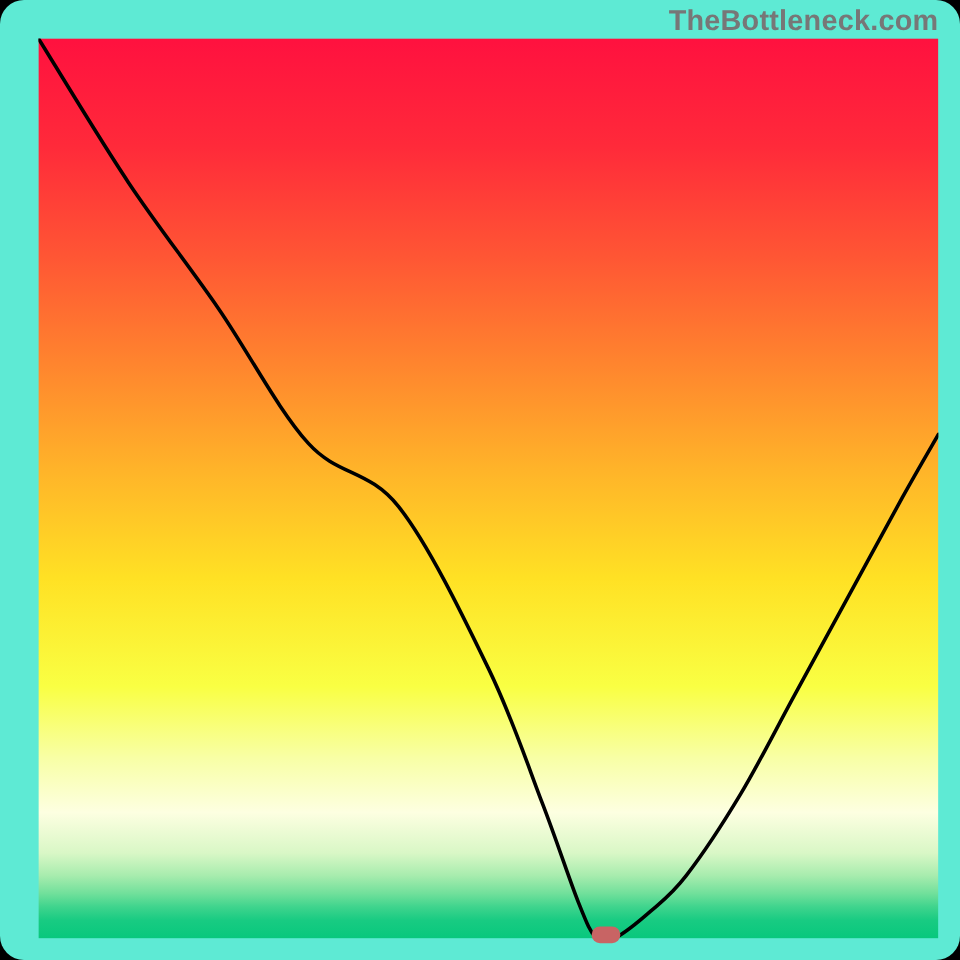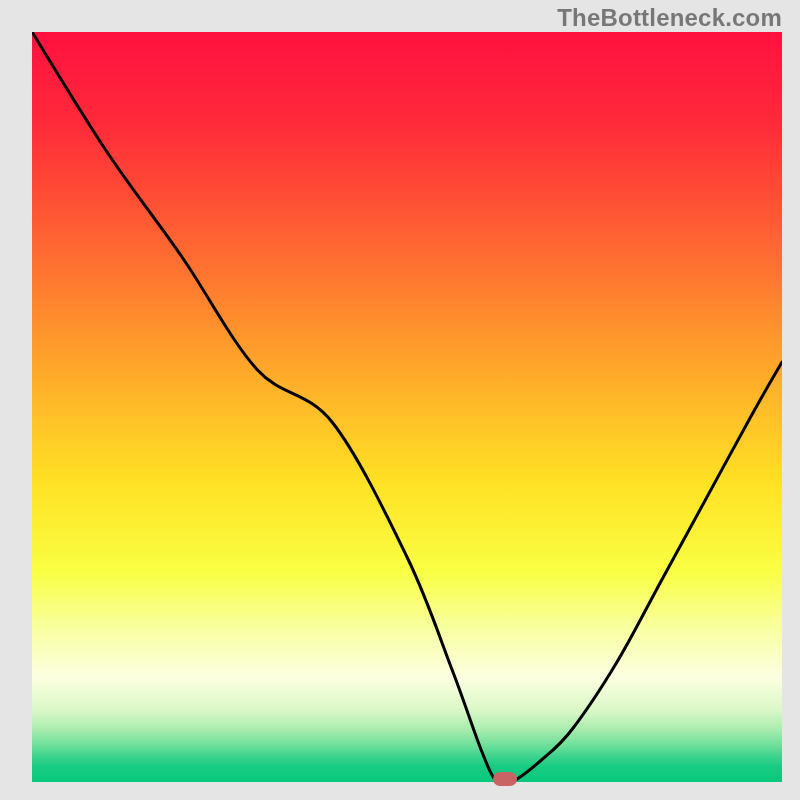--- a/index.html
+++ b/index.html
@@ -1,21 +1,22 @@
 <!DOCTYPE html>
 <html><head>
 <meta charset="utf-8">
 <style>
   * { margin: 0; padding: 0; box-sizing: border-box; }
   html, body { width: 800px; height: 800px; background: #000; overflow: hidden; }
   .frame {
     position: relative;
     width: 800px;
     height: 800px;
-    background: #e5e5e5;
+    background: #5eead4;
+    border-radius: 20px;
   }
   .watermark {
     position: absolute;
     top: 4px;
     right: 18px;
     font-family: Arial, Helvetica, sans-serif;
     font-size: 24px;
     font-weight: 600;
     color: #777;
     letter-spacing: 0.2px;

